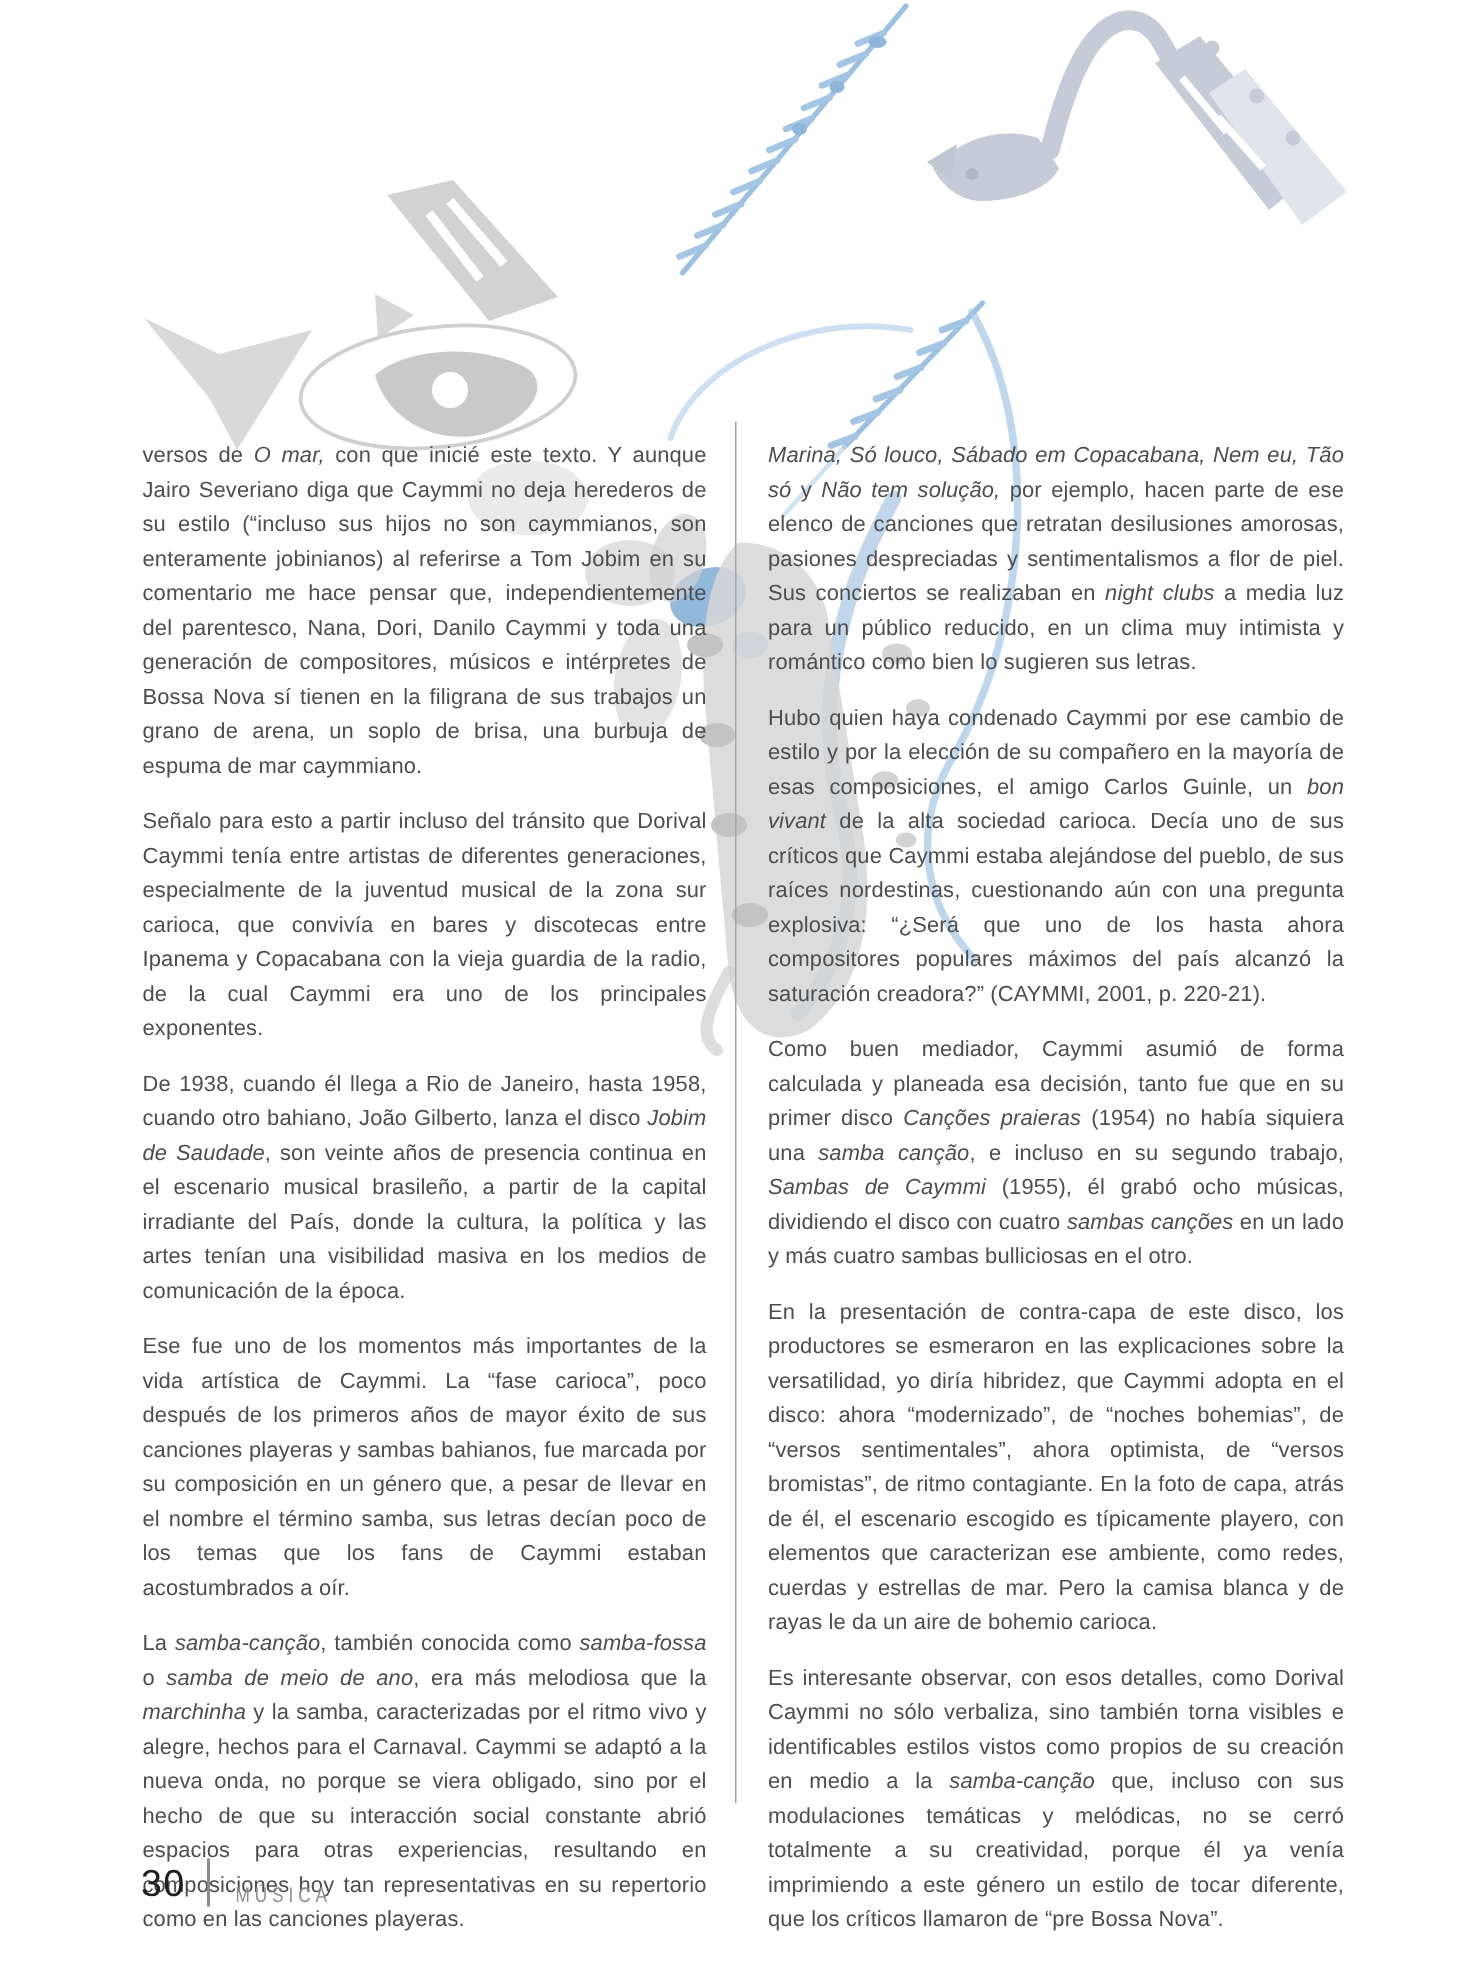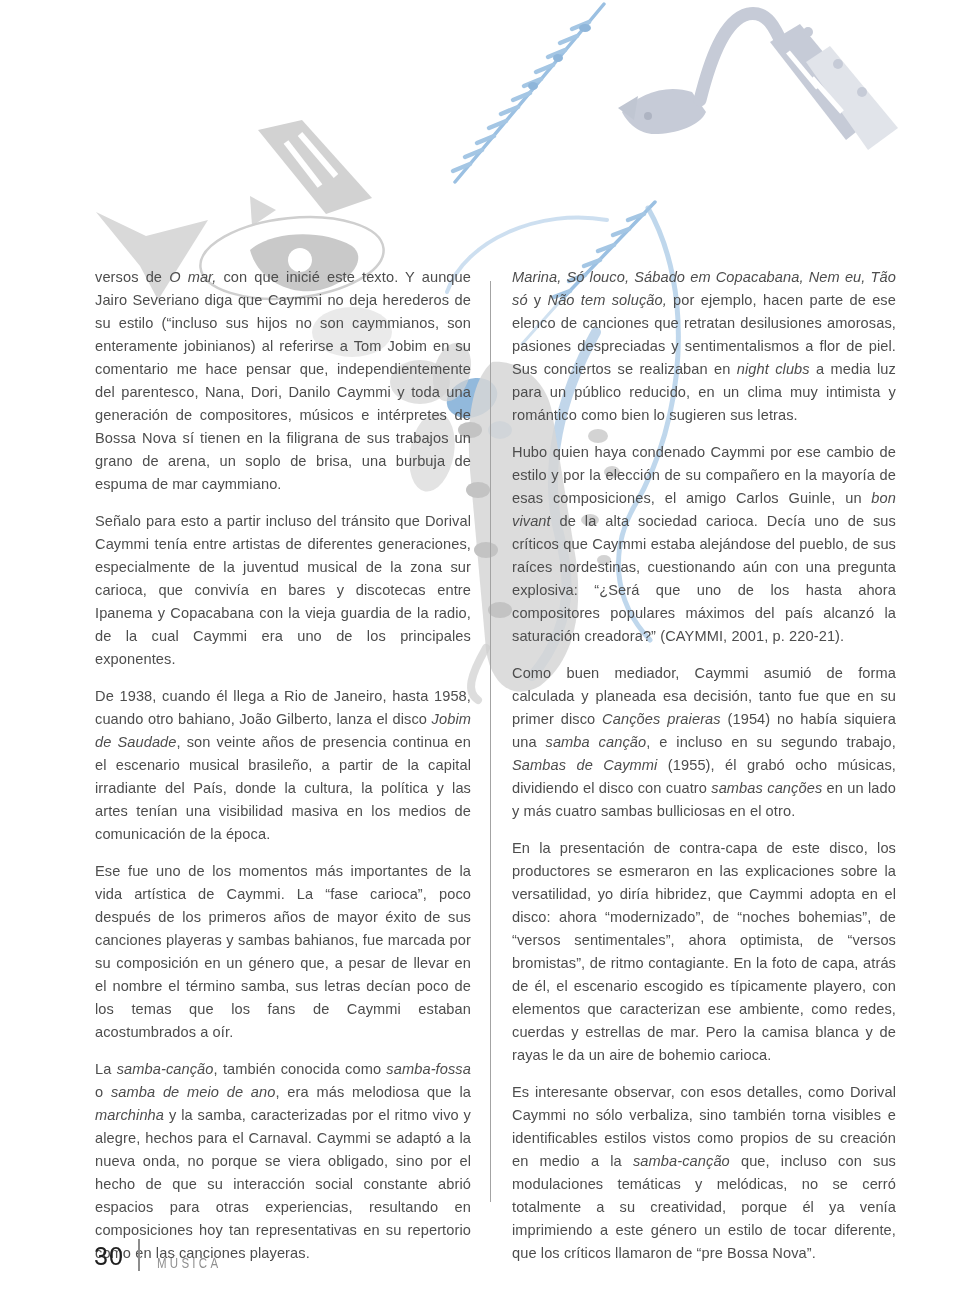--- a/index.html
+++ b/index.html
@@ -22,21 +22,21 @@
     left: 490px;
     top: 281px;
     width: 1px;
     height: 921px;
     background: #a3a3a3;
     z-index: 1;
   }
   .columns {
     position: absolute;
     left: 95px;
-    top: 266px;
+    top: 293px;
     width: 801px;
     display: flex;
     z-index: 2;
     justify-content: space-between;
   }
   .column { width: 376px; }
   .column.right { width: 384px; margin-left: 41px; }
   .para {
     margin: 0 0 14px 0;
     font-size: 14.6px;

